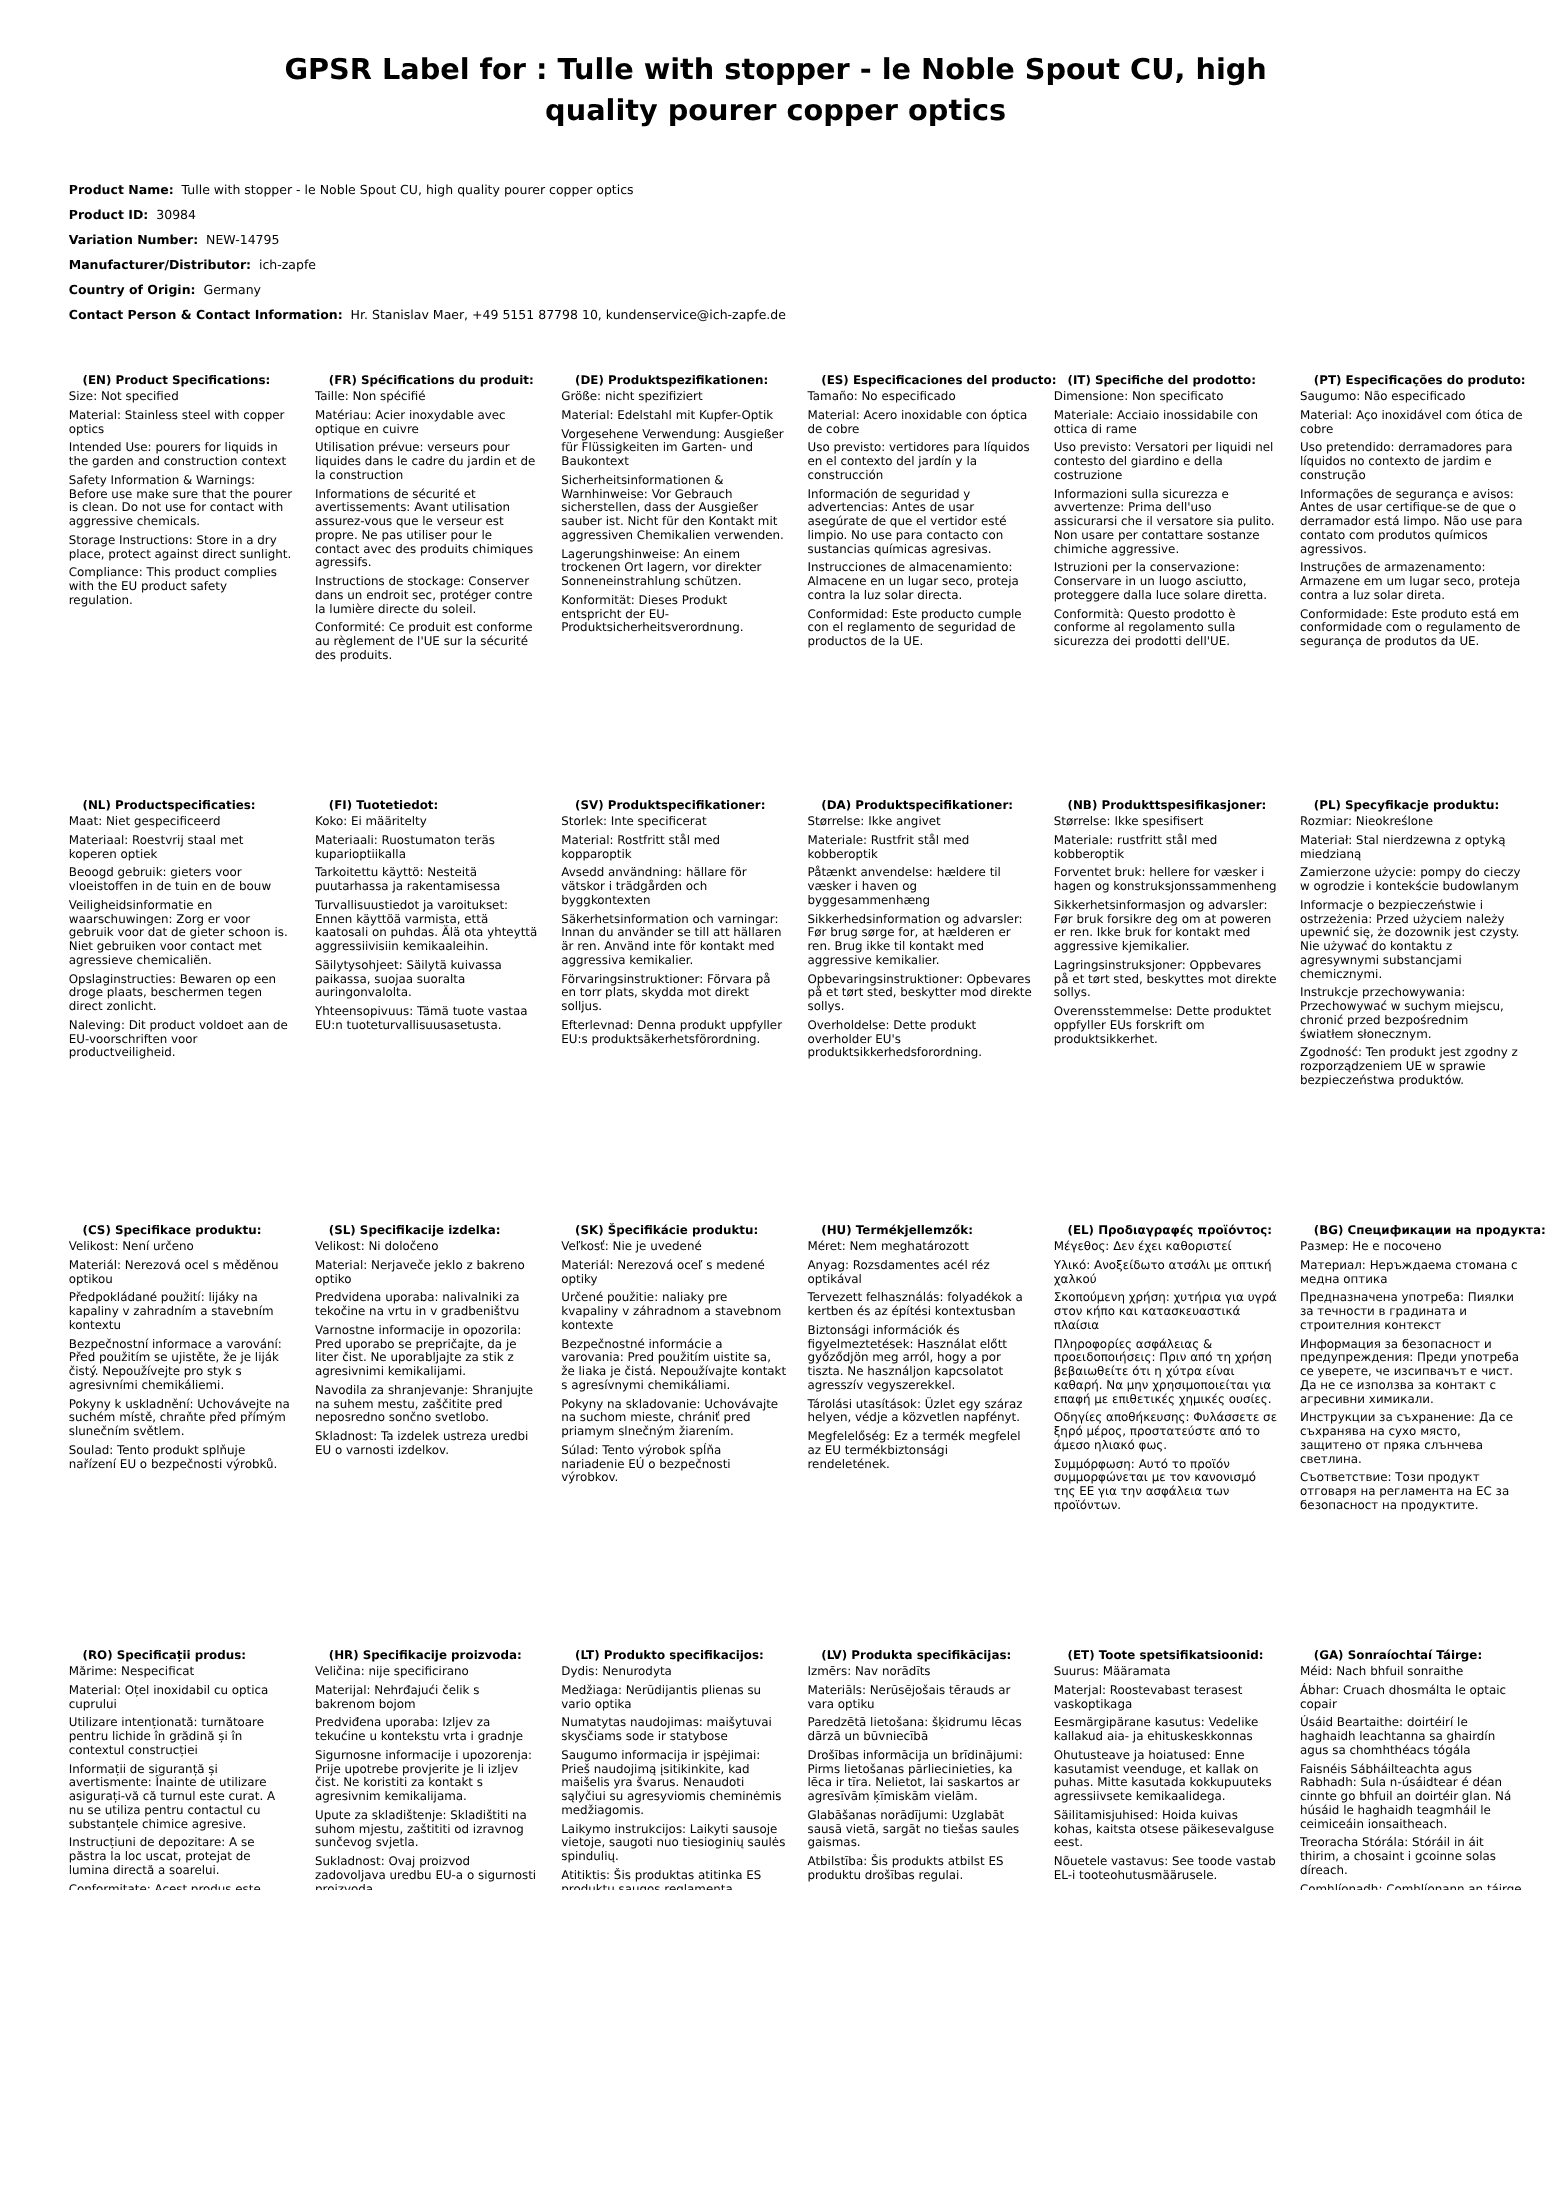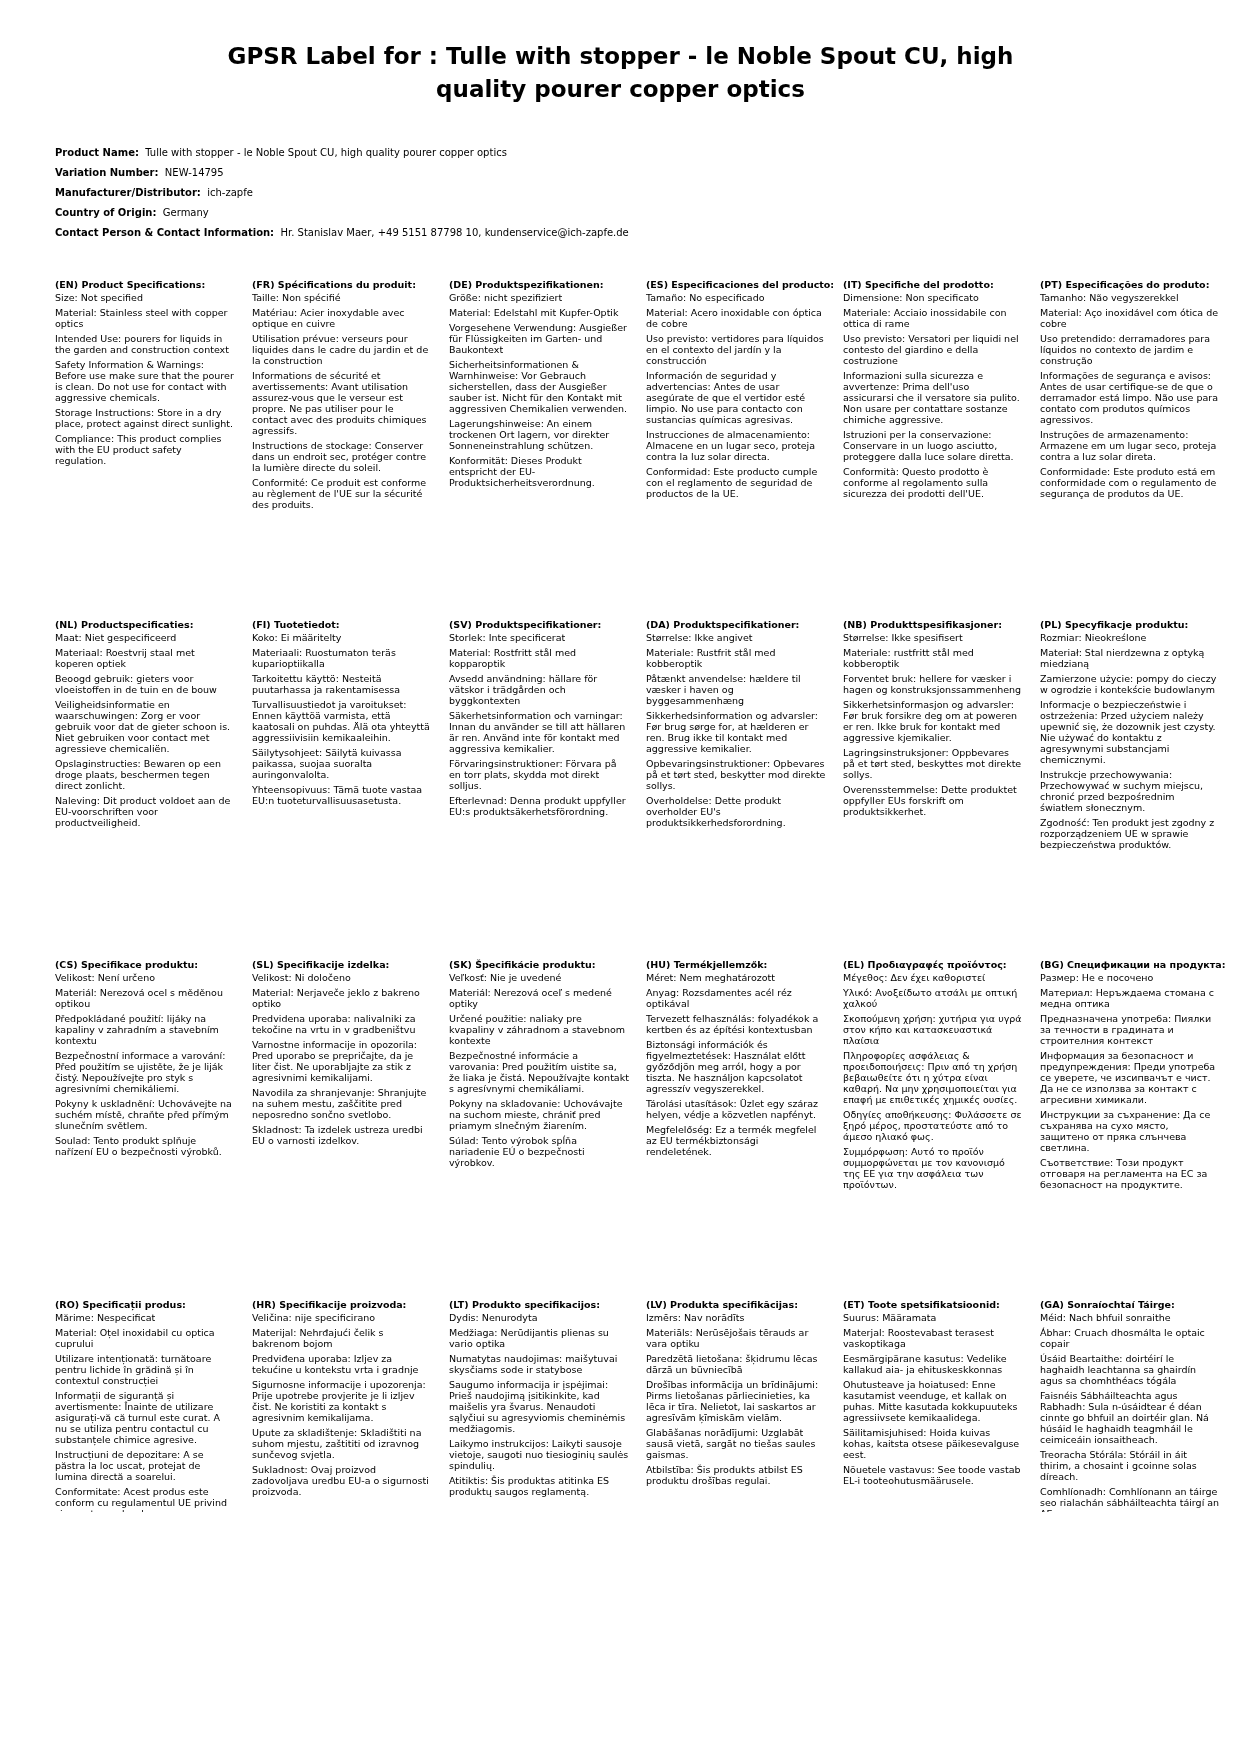--- a/index.html
+++ b/index.html
@@ -7,41 +7,42 @@
         font-family:"DejaVu Sans","Liberation Sans",sans-serif;overflow:hidden;}
   .title{padding-top:40px;margin:0 auto;max-width:830px;text-align:center;
          font-size:23px;font-weight:700;line-height:1.45;}
   .info{margin:36px 0 0 55px;font-size:10px;line-height:20px;}
   .info-line{white-space:nowrap;}
   .info-label{font-weight:700;}
   .info-value{font-weight:400;}
   .grid{display:grid;grid-template-columns:repeat(6,185px);column-gap:12px;
         grid-auto-rows:340px;margin:36px 0 0 55px;}
   .lang-block{overflow:visible;}
-  .lang-title{font-weight:700;font-size:9.5px;line-height:11.5px;white-space:nowrap;margin:0 0 2px 0;}
+  .lang-title{font-weight:700;font-size:9.5px;line-height:11.5px;white-space:nowrap;margin:0 0 2px 11px;}
   .lang-block p{margin:0 0 4px 0;font-size:9.5px;line-height:11px;max-width:180px;}
   .barcode{position:absolute;left:455px;top:1588px;width:285px;height:60px;}
   .bar{position:absolute;top:0;width:3px;height:43px;background:#000;}
   .bar.tall{height:58px;}
   .bc-num{position:absolute;top:41px;font-size:13px;letter-spacing:2.5px;
           background:#3b82f6;padding:0 2px;transform:translateX(-50%);white-space:nowrap;}
   .bc-lead{position:absolute;left:-22px;top:41px;font-size:13px;}
   .ce{position:absolute;left:453px;top:1658px;}
   .age{position:absolute;left:622px;top:1650px;}
   svg{display:block;}
 </style>
 </head>
 <body>
 
 <div class="page">
 
   <h1 class="title">GPSR Label for : Tulle with stopper - le Noble Spout CU, high quality pourer copper optics</h1>
 
   <div class="info">
       <div class="info-line"><span class="info-label">Product Name:</span><span class="info-value">&nbsp; Tulle with stopper - le Noble Spout CU, high quality pourer copper optics</span></div>
+      <div class="info-line"><span class="info-label">Product ID:</span><span class="info-value">&nbsp; 30984</span></div>
       <div class="info-line"><span class="info-label">Variation Number:</span><span class="info-value">&nbsp; NEW-14795</span></div>
       <div class="info-line"><span class="info-label">Manufacturer/Distributor:</span><span class="info-value">&nbsp; ich-zapfe</span></div>
       <div class="info-line"><span class="info-label">Country of Origin:</span><span class="info-value">&nbsp; Germany</span></div>
       <div class="info-line"><span class="info-label">Contact Person &amp; Contact Information:</span><span class="info-value">&nbsp; Hr. Stanislav Maer, +49 5151 87798 10, kundenservice@ich-zapfe.de</span></div>
     </div>
 
   <div class="grid">
       <div class="lang-block">
         <div class="lang-title">(EN) Product Specifications:</div>
         <p>Size: Not specified</p>
@@ -82,21 +83,21 @@
         <div class="lang-title">(IT) Specifiche del prodotto:</div>
         <p>Dimensione: Non specificato</p>
         <p>Materiale: Acciaio inossidabile con ottica di rame</p>
         <p>Uso previsto: Versatori per liquidi nel contesto del giardino e della costruzione</p>
         <p>Informazioni sulla sicurezza e avvertenze: Prima dell'uso assicurarsi che il versatore sia pulito. Non usare per contattare sostanze chimiche aggressive.</p>
         <p>Istruzioni per la conservazione: Conservare in un luogo asciutto, proteggere dalla luce solare diretta.</p>
         <p>Conformità: Questo prodotto è conforme al regolamento sulla sicurezza dei prodotti dell'UE.</p>
       </div>
       <div class="lang-block">
         <div class="lang-title">(PT) Especificações do produto:</div>
-        <p>Tamanho: Não vegyszerekkel</p>
+        <p>Saugumo: Não especificado</p>
         <p>Material: Aço inoxidável com ótica de cobre</p>
         <p>Uso pretendido: derramadores para líquidos no contexto de jardim e construção</p>
         <p>Informações de segurança e avisos: Antes de usar certifique-se de que o derramador está limpo. Não use para contato com produtos químicos agressivos.</p>
         <p>Instruções de armazenamento: Armazene em um lugar seco, proteja contra a luz solar direta.</p>
         <p>Conformidade: Este produto está em conformidade com o regulamento de segurança de produtos da UE.</p>
       </div>
       <div class="lang-block">
         <div class="lang-title">(NL) Productspecificaties:</div>
         <p>Maat: Niet gespecificeerd</p>
         <p>Materiaal: Roestvrij staal met koperen optiek</p>

